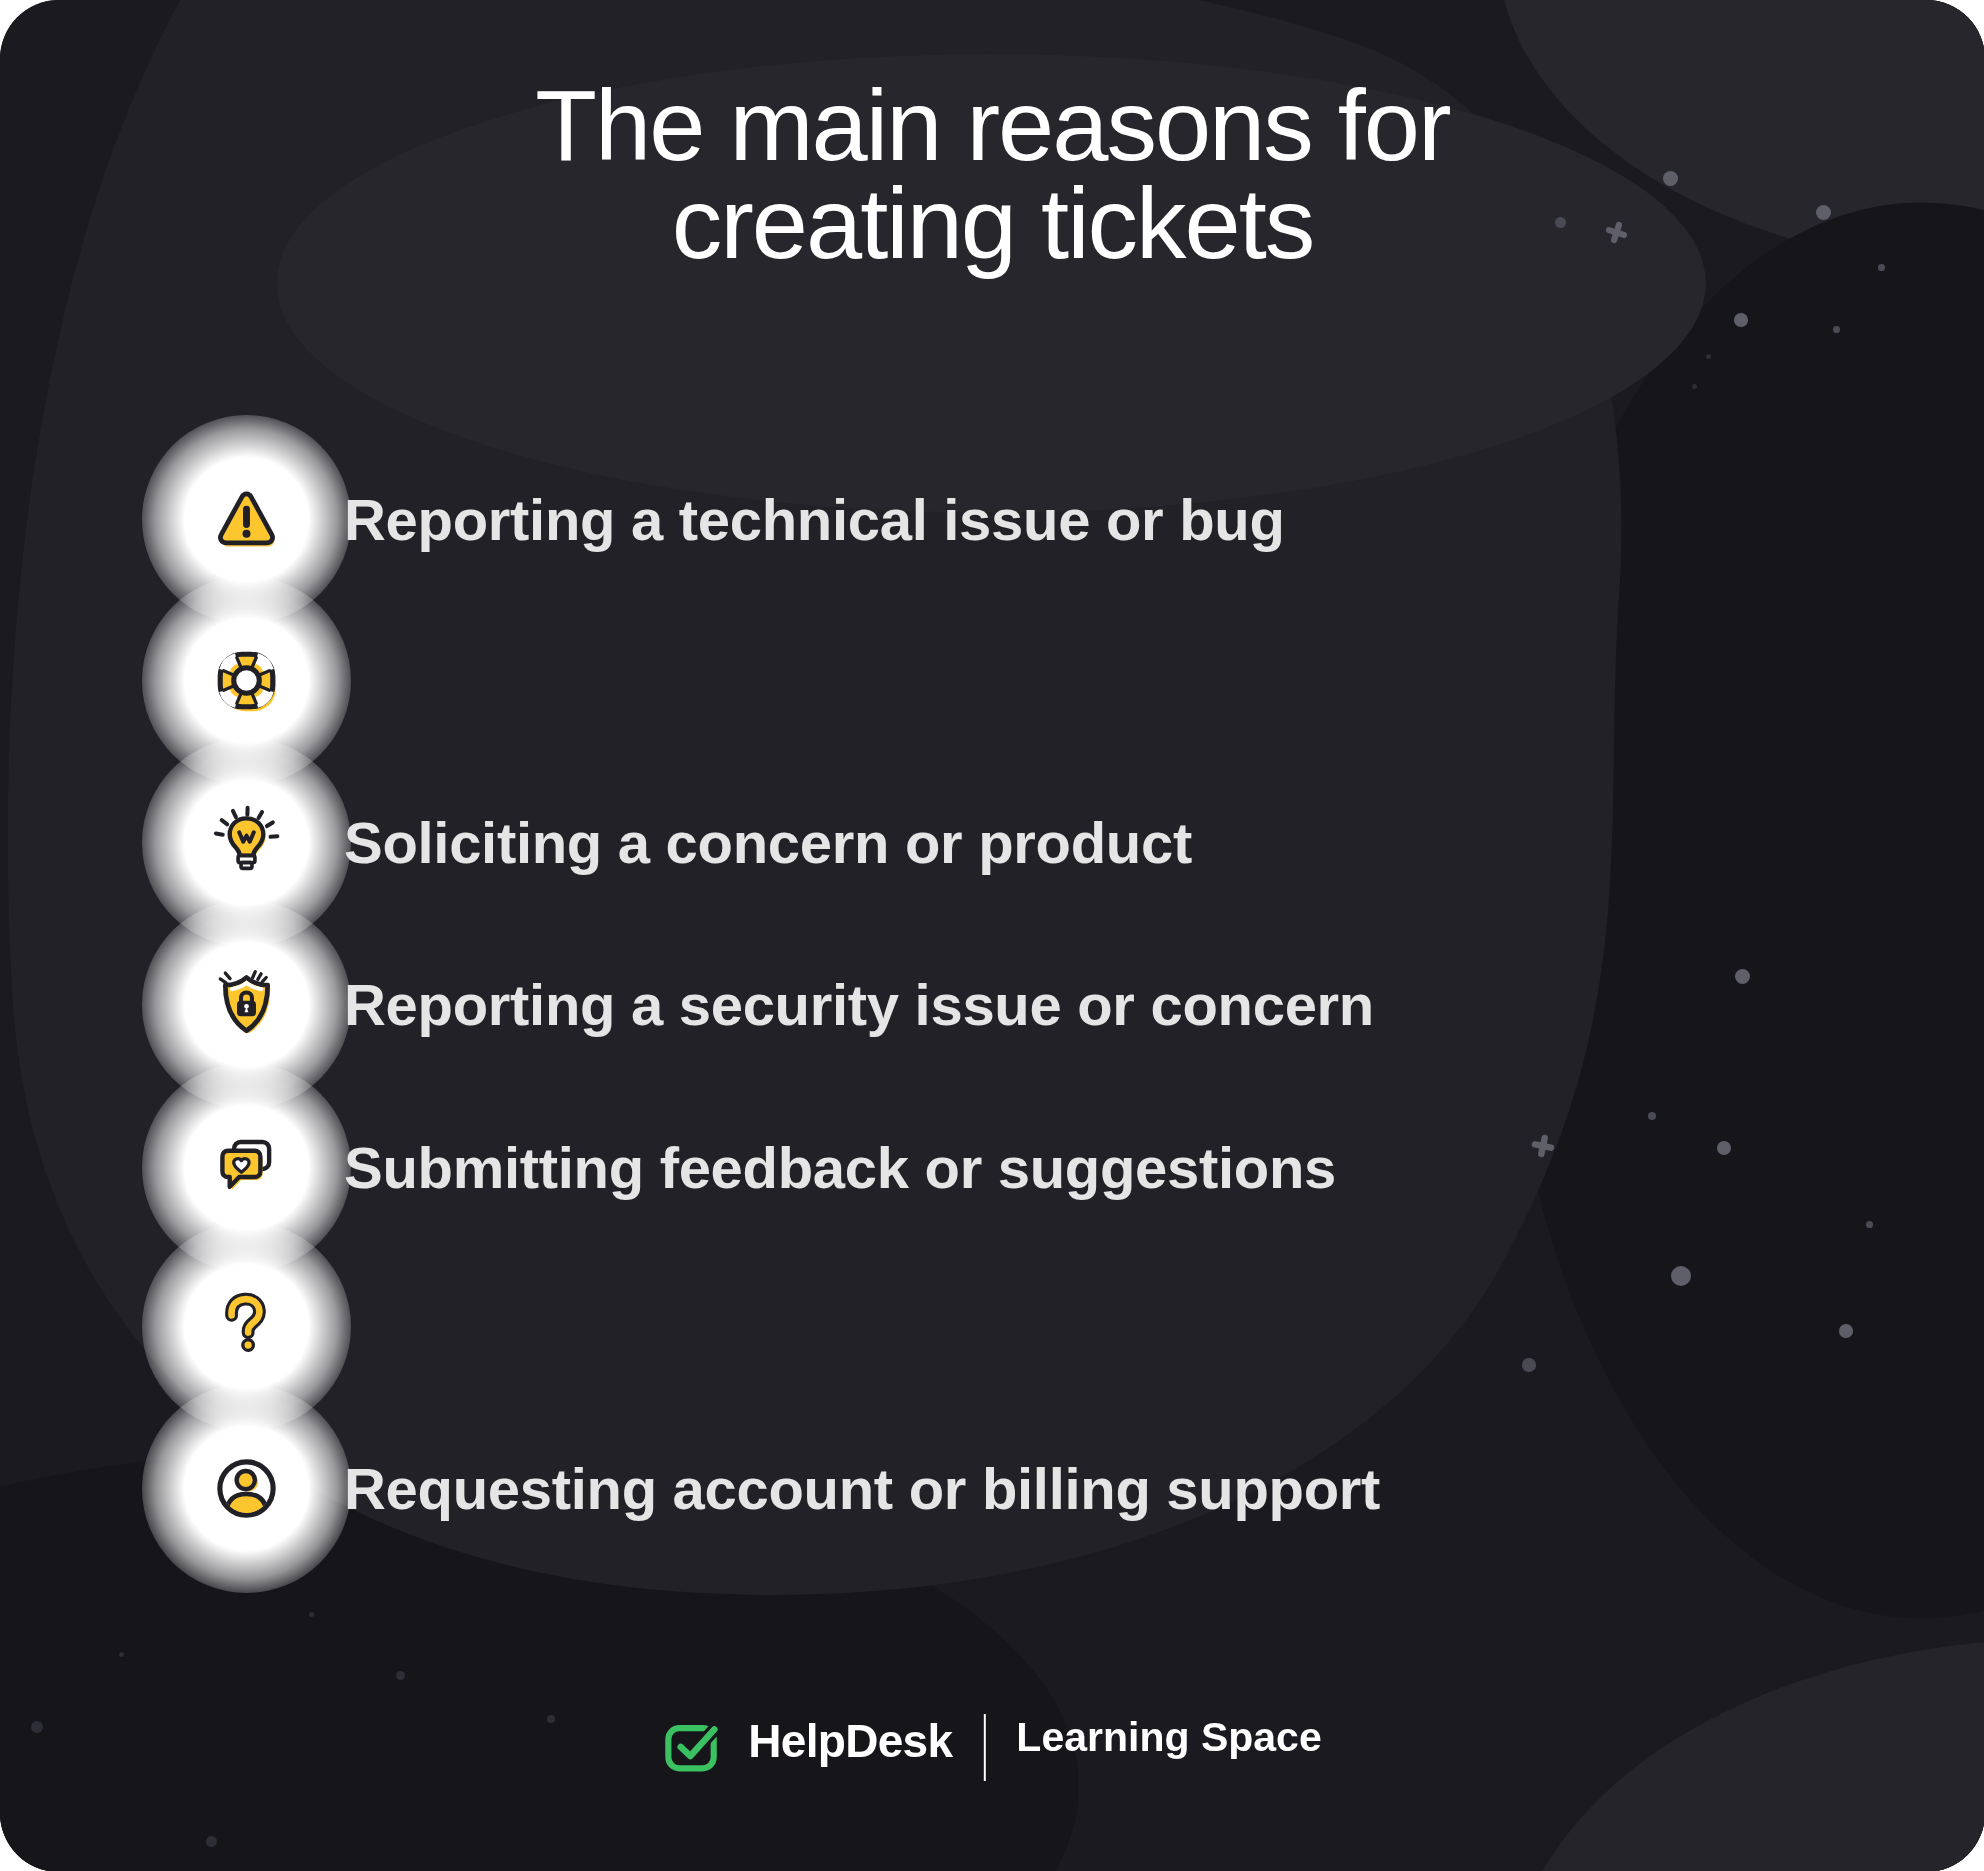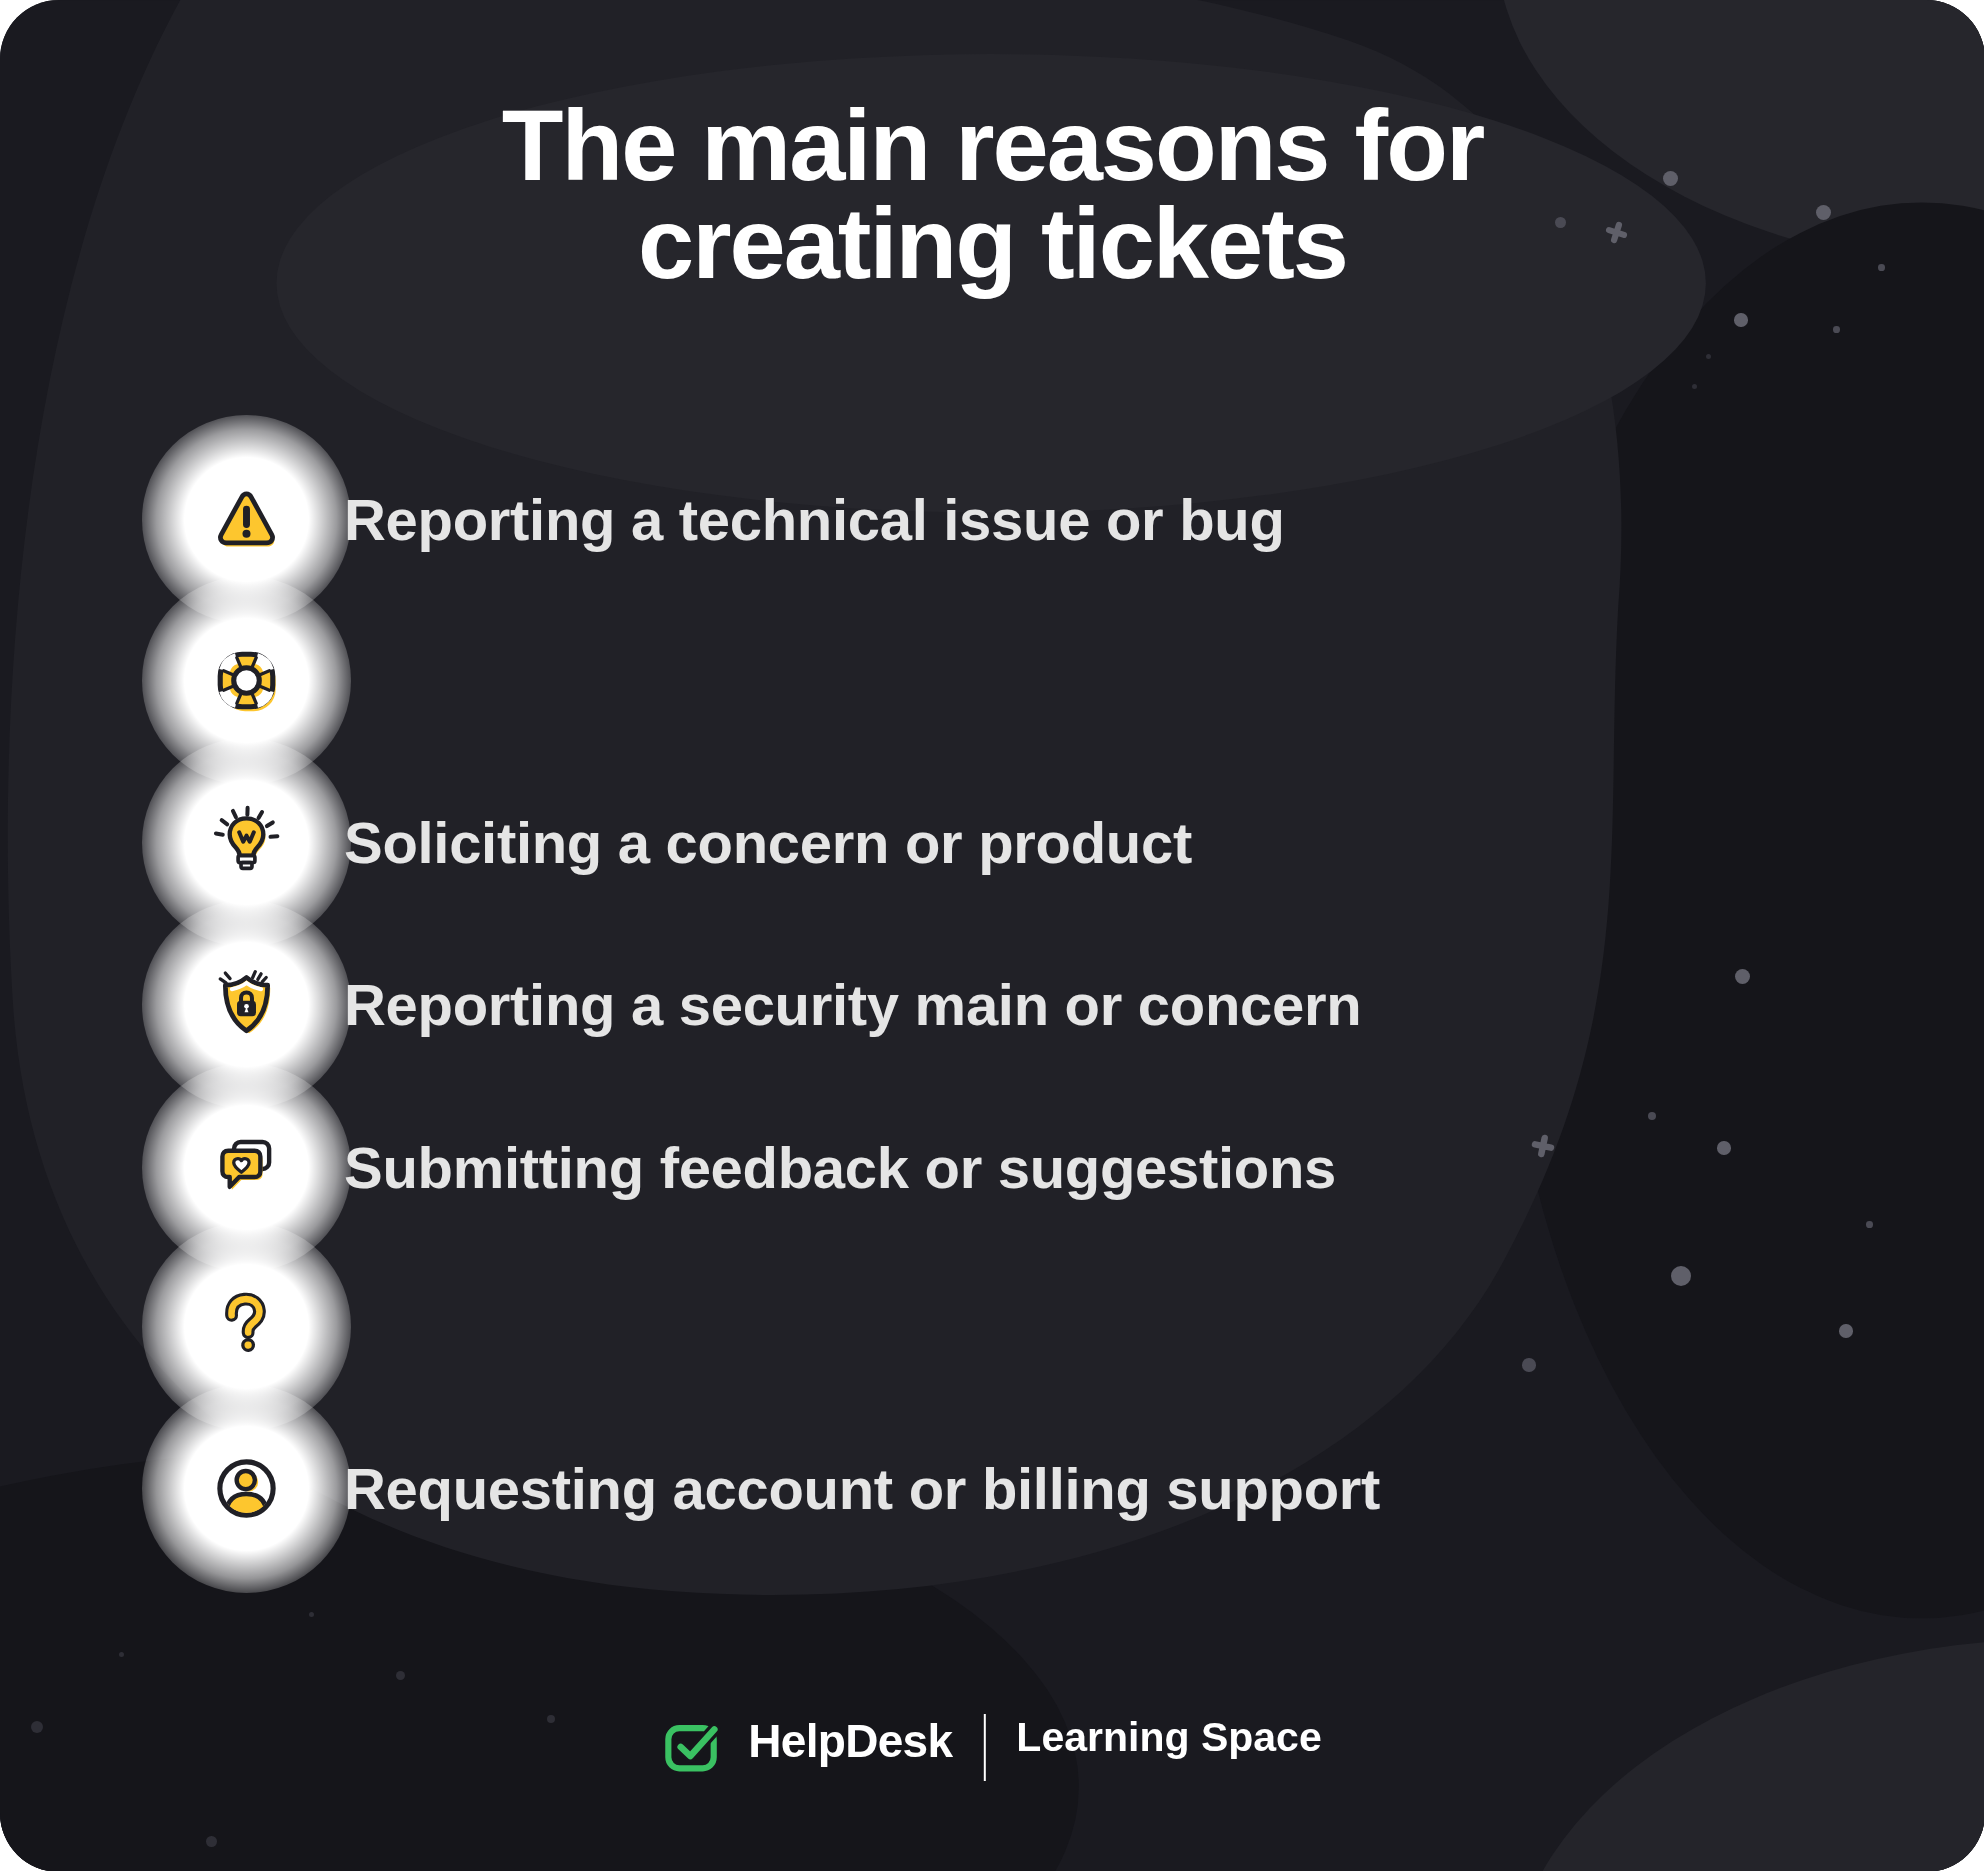--- a/index.html
+++ b/index.html
@@ -4,21 +4,21 @@
 <style>
   html,body{margin:0;padding:0;background:#ffffff;}
   body{font-family:"Liberation Sans","DejaVu Sans",sans-serif;}
   .canvas{
     position:relative;width:1985px;height:1872px;background:#1a1a20;
     border-radius:59px;overflow:hidden;
   }
   .bgsvg{position:absolute;left:0;top:0;width:100%;height:100%;display:block;}
   .title{
     position:absolute;left:0;top:76px;width:100%;text-align:center;
-    color:#ffffff;font-weight:700;font-size:101px;line-height:98px;letter-spacing:-2px;margin-top:20px;
+    color:#ffffff;font-weight:400;font-size:101px;line-height:98px;letter-spacing:-2px;
   }
   .glow{
     position:absolute;width:209px;height:209px;border-radius:50%;
     background:radial-gradient(circle,#ffffff 0%,#ffffff 42%,rgba(255,255,255,0.55) 61%,rgba(255,255,255,0) 77%);
     display:flex;align-items:center;justify-content:center;
   }
   .glow svg{width:73px;height:73px;overflow:visible;}
   .row-label{
     position:absolute;left:344px;height:65px;line-height:65px;
     color:#e5e5e5;font-size:58px;font-weight:800;letter-spacing:-0.3px;white-space:nowrap;
@@ -155,21 +155,21 @@
       <path d="M50,53.5 L47.3,60.5 L52.7,60.5 Z" fill="#ffffff"></path>
       <g stroke="#202026" stroke-width="4.5" stroke-linecap="round">
         <line x1="21" y1="7" x2="27.5" y2="14.5"></line>
         <line x1="14" y1="15" x2="22" y2="20.5"></line>
         <line x1="62" y1="5" x2="58.5" y2="13"></line>
         <line x1="70" y1="8" x2="65.5" y2="15.5"></line>
         <line x1="77" y1="13" x2="71.5" y2="19"></line>
       </g>
     </svg>
   </div>
-  <div class="row-label" style="top:972px;">Reporting a security main or concern</div>
+  <div class="row-label" style="top:972px;">Reporting a security issue or concern</div>
 
   <div class="glow" style="left:142px;top:1063px;">
     <svg viewBox="0 0 100 100">
       <rect x="33" y="15" width="48" height="37" rx="9" fill="#ffffff" stroke="#202026" stroke-width="6"></rect>
       <path d="M28,31 L64,31 C69,31 72,34 72,39 L72,59 C72,64 69,67 64,67 L43,67 L30,80.5 L30,67 L28,67 C23,67 20,64 20,59 L20,39 C20,34 23,31 28,31 Z" fill="#fdc62e"></path>
       <path d="M25,27 L61,27 C66,27 69,30 69,35 L69,55 C69,60 66,63 61,63 L40,63 L27,76.5 L27,63 L25,63 C20,63 17,60 17,55 L17,35 C17,30 20,27 25,27 Z" fill="#fdc62e" stroke="#202026" stroke-width="6" stroke-linejoin="round"></path>
       <path d="M43,56.5 C36.5,51.5 32.5,47.8 32.5,43.5 C32.5,40.2 35,37.8 38.2,37.8 C40.3,37.8 42.1,38.9 43,40.6 C43.9,38.9 45.7,37.8 47.8,37.8 C51,37.8 53.5,40.2 53.5,43.5 C53.5,47.8 49.5,51.5 43,56.5 Z" fill="#ffffff" stroke="#202026" stroke-width="4.5" stroke-linejoin="round"></path>
     </svg>
   </div>
   <div class="row-label" style="top:1135px;">Submitting feedback or suggestions</div>

